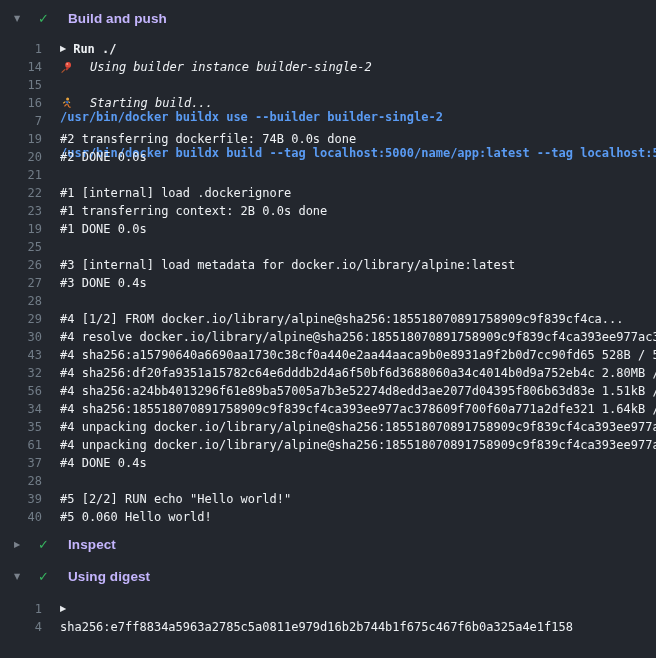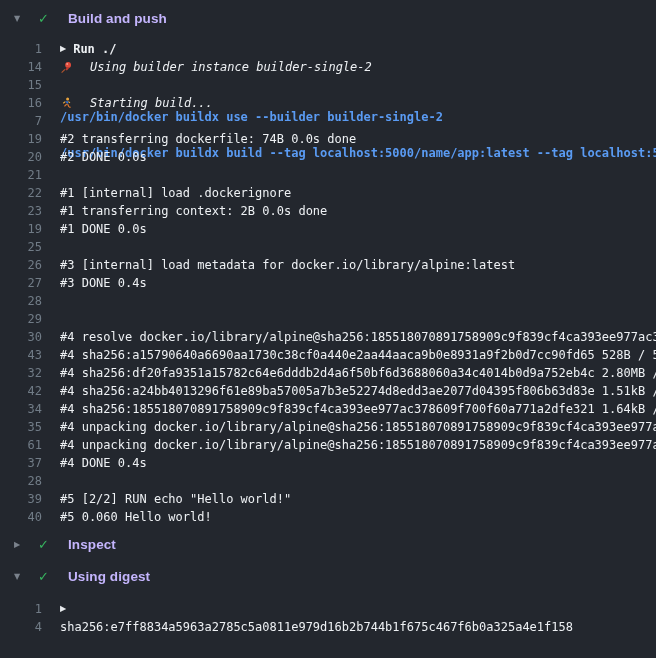--- a/index.html
+++ b/index.html
@@ -120,25 +120,25 @@
         <div class="log-row"><span class="ln">19</span><span class="lt">#2 transferring dockerfile: 74B 0.0s done</span></div>
         <div class="log-row"><span class="ln">20</span><span class="lt">#2 DONE 0.0s</span></div>
         <div class="log-row"><span class="ln">21</span></div>
         <div class="log-row"><span class="ln">22</span><span class="lt">#1 [internal] load .dockerignore</span></div>
         <div class="log-row"><span class="ln">23</span><span class="lt">#1 transferring context: 2B 0.0s done</span></div>
         <div class="log-row"><span class="ln">19</span><span class="lt">#1 DONE 0.0s</span></div>
         <div class="log-row"><span class="ln">25</span></div>
         <div class="log-row"><span class="ln">26</span><span class="lt">#3 [internal] load metadata for docker.io/library/alpine:latest</span></div>
         <div class="log-row"><span class="ln">27</span><span class="lt">#3 DONE 0.4s</span></div>
         <div class="log-row"><span class="ln">28</span></div>
-        <div class="log-row"><span class="ln">29</span></div>
+        <div class="log-row"><span class="ln">29</span><span class="lt">#4 [1/2] FROM docker.io/library/alpine@sha256:185518070891758909c9f839cf4ca...</span></div>
         <div class="log-row"><span class="ln">30</span><span class="lt">#4 resolve docker.io/library/alpine@sha256:185518070891758909c9f839cf4ca393ee977ac3</span></div>
         <div class="log-row"><span class="ln">43</span><span class="lt">#4 sha256:a15790640a6690aa1730c38cf0a440e2aa44aaca9b0e8931a9f2b0d7cc90fd65 528B / 5</span></div>
         <div class="log-row"><span class="ln">32</span><span class="lt">#4 sha256:df20fa9351a15782c64e6dddb2d4a6f50bf6d3688060a34c4014b0d9a752eb4c 2.80MB /</span></div>
-        <div class="log-row"><span class="ln">42</span><span class="lt">#4 sha256:a24bb4013296f61e89ba57005a7b3e52274d8edd3ae2077d04395f806b63d83e 1.51kB /</span></div>
+        <div class="log-row"><span class="ln">56</span><span class="lt">#4 sha256:a24bb4013296f61e89ba57005a7b3e52274d8edd3ae2077d04395f806b63d83e 1.51kB /</span></div>
         <div class="log-row"><span class="ln">34</span><span class="lt">#4 sha256:185518070891758909c9f839cf4ca393ee977ac378609f700f60a771a2dfe321 1.64kB /</span></div>
         <div class="log-row"><span class="ln">35</span><span class="lt">#4 unpacking docker.io/library/alpine@sha256:185518070891758909c9f839cf4ca393ee977a</span></div>
         <div class="log-row"><span class="ln">61</span><span class="lt">#4 unpacking docker.io/library/alpine@sha256:185518070891758909c9f839cf4ca393ee977a</span></div>
         <div class="log-row"><span class="ln">37</span><span class="lt">#4 DONE 0.4s</span></div>
         <div class="log-row"><span class="ln">28</span></div>
         <div class="log-row"><span class="ln">39</span><span class="lt">#5 [2/2] RUN echo "Hello world!"</span></div>
         <div class="log-row"><span class="ln">40</span><span class="lt">#5 0.060 Hello world!</span></div>
       </div>
     </div>
     <div class="sec sec-idx-1">

